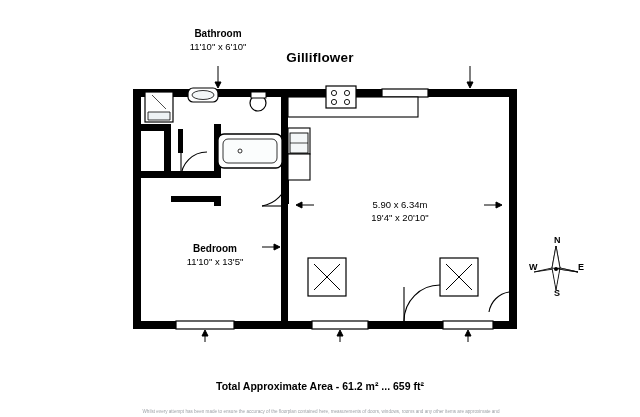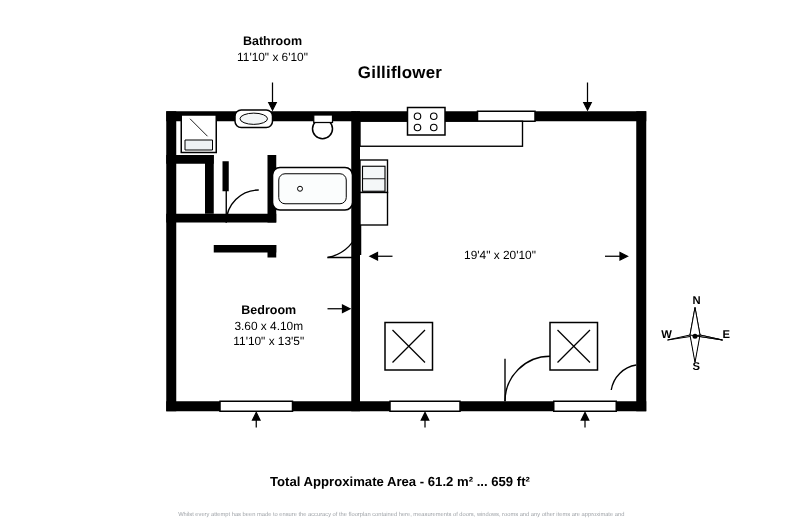--- a/index.html
+++ b/index.html
@@ -229,25 +229,25 @@
   </g>
 </svg>
 
 <div class="label" id="bathroom-label">
   <span class="name">Bathroom</span>
   <span class="dim">11'10" x 6'10"</span>
 </div>
 
 <div class="label" id="bedroom-label">
   <span class="name">Bedroom</span>
-  <span class="dim">3.60 x 4.10m</span>
   <span class="dim">11'10" x 13'5"</span>
 </div>
 
 <div class="label" id="kitchen-label">
+  <span class="dim">5.90 x 6.34m</span>
   <span class="dim">19'4" x 20'10"</span>
 </div>
 
 <div class="compass-letter" id="compass-n">N</div>
 <div class="compass-letter" id="compass-s">S</div>
 <div class="compass-letter" id="compass-e">E</div>
 <div class="compass-letter" id="compass-w">W</div>
 
 <div class="total-area">Total Approximate Area - 61.2 m² ... 659 ft²</div>
 

